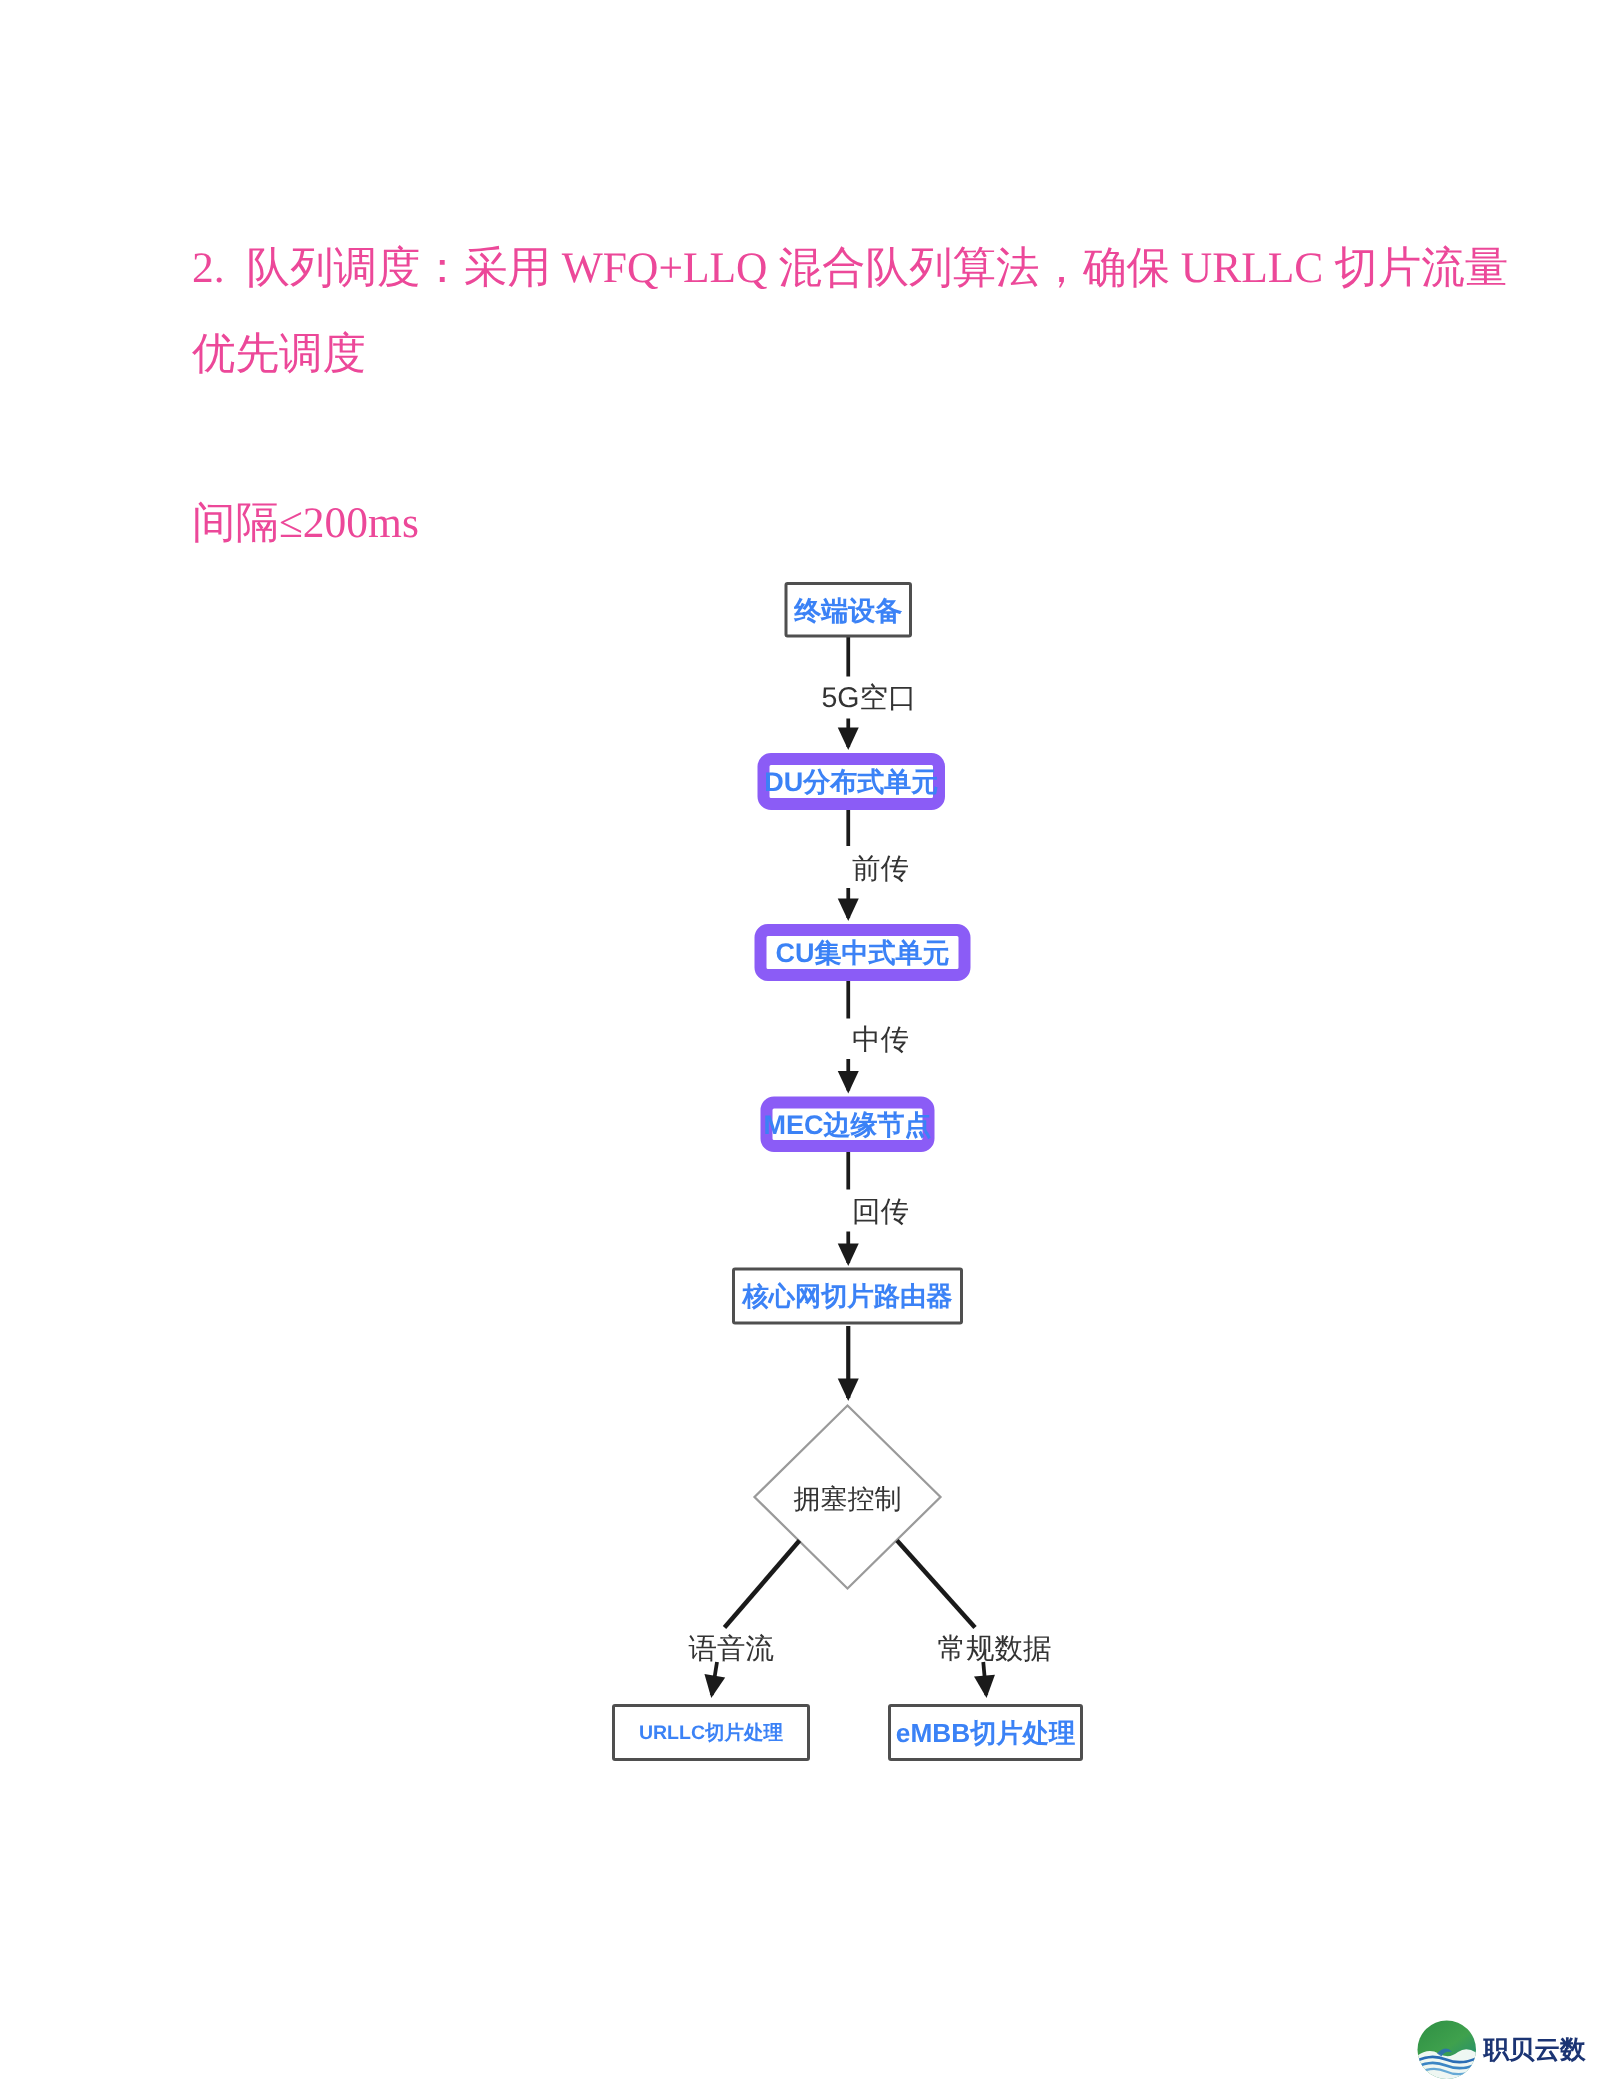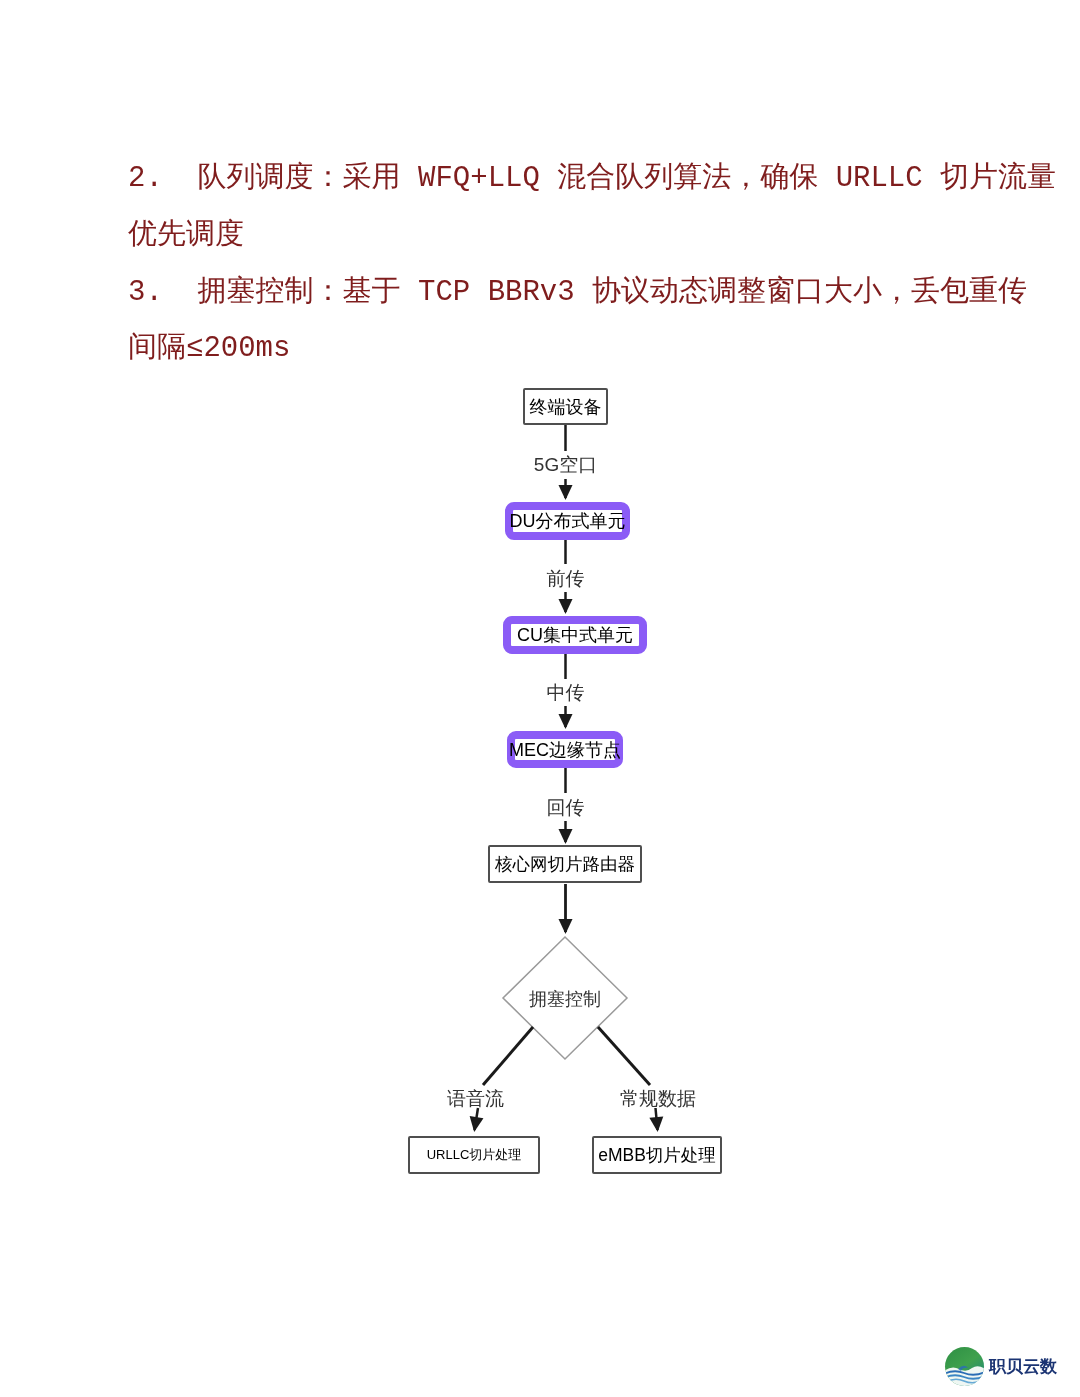--- a/index.html
+++ b/index.html
@@ -12,65 +12,66 @@
     width: 1080px;
     height: 1397px;
     background: #ffffff;
     overflow: hidden;
     font-family: "Liberation Sans", sans-serif;
   }
   
   .doc-line {
     position: absolute;
     left: 128px;
-    font-family: Liberation Mono, monospace;
+    font-family: Liberation Serif, serif;
     font-size: 29px;
     line-height: 34px;
-    color: #7f1d1d;
+    color: #ec4899;
     white-space: pre;
   }
   
   .connector-layer {
     position: absolute;
     left: 0;
     top: 0;
     pointer-events: none;
   }
   
   .node {
     position: absolute;
     box-sizing: border-box;
     background: #ffffff;
     display: flex;
     align-items: center;
     justify-content: center;
     white-space: nowrap;
-    color: #000000;
+    color: #3b82f6;
     font-size: 18px;
+    font-weight: bold;
   }
   .node.sharp {
     border: 2px solid #4f4f4f;
     border-radius: 2px;
   }
   .node.soft {
     border: 8px solid #8b5cf6;
     border-radius: 9px;
   }
   .diamond-label {
     position: absolute;
     color: #333333;
     font-size: 18px;
     text-align: center;
     white-space: nowrap;
   }
   .edge-label {
     position: absolute;
     color: #333333;
     font-size: 19px;
-    text-align: center;
+    text-align: right;
     white-space: nowrap;
   }
   
   .logo {
     position: absolute;
     left: 944px;
     top: 1346px;
     display: flex;
     align-items: center;
   }
@@ -82,21 +83,20 @@
     white-space: nowrap;
   }
 </style>
 </head>
 <body>
 
 <div class="page">
 
   <div class="doc-line" style="top:162px">2.  队列调度：采用 WFQ+LLQ 混合队列算法，确保 URLLC 切片流量</div>
   <div class="doc-line" style="top:219px">优先调度</div>
-  <div class="doc-line" style="top:276px">3.  拥塞控制：基于 TCP BBRv3 协议动态调整窗口大小，丢包重传</div>
   <div class="doc-line" style="top:332px">间隔≤200ms</div>
 
   <svg class="connector-layer" width="1080" height="1397" viewBox="0 0 1080 1397">
     <defs>
       <marker id="ah" markerUnits="userSpaceOnUse" markerWidth="18" markerHeight="16" refX="14" refY="8" orient="auto">
         <path d="M1,1 L16,8 L1,15 Z" fill="#1a1a1a"></path>
       </marker>
     </defs>
 
     <line x1="565.5" y1="424" x2="565.5" y2="451" stroke="#1a1a1a" stroke-width="2.5"></line>

